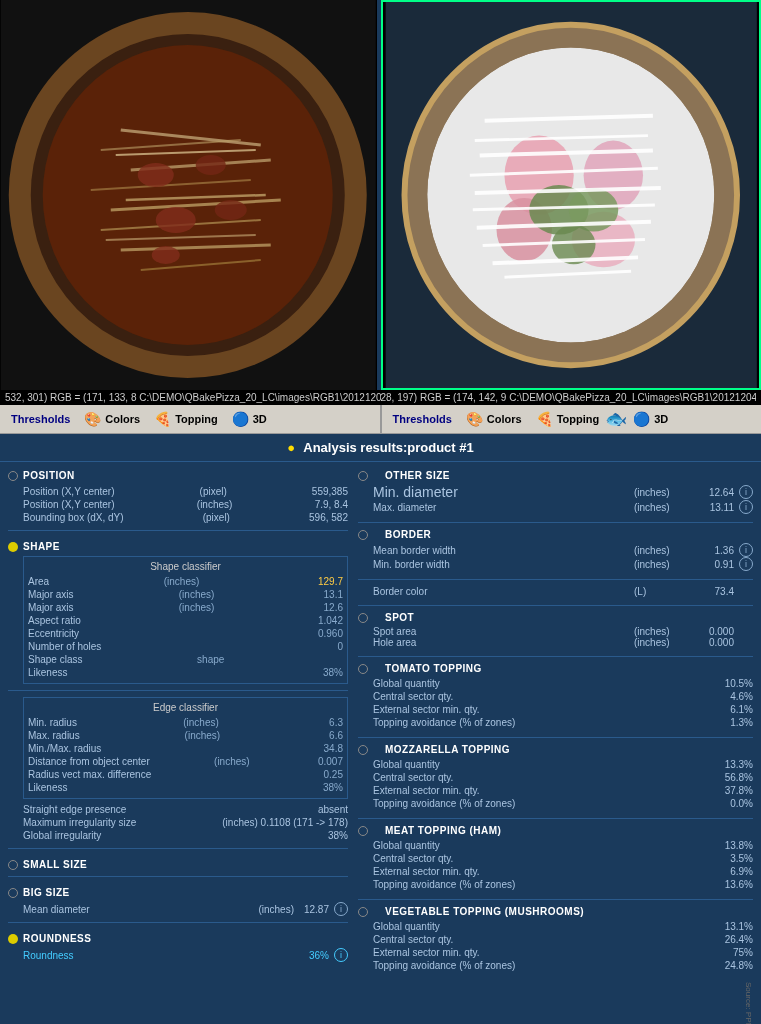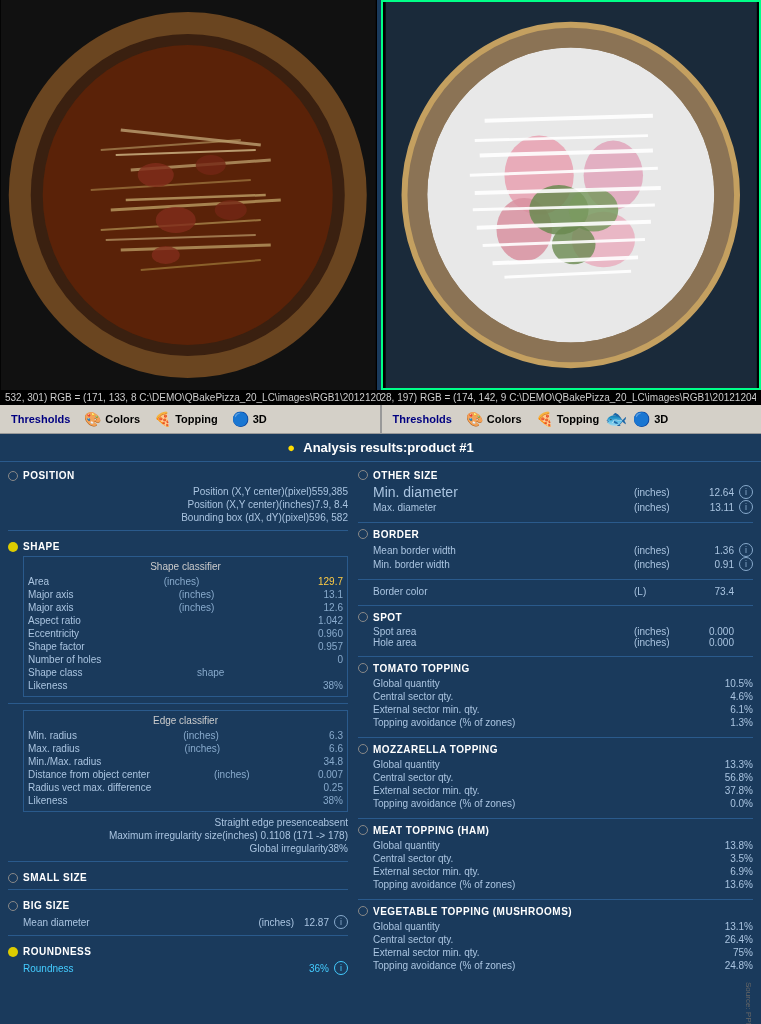--- a/index.html
+++ b/index.html
@@ -137,21 +137,21 @@
       font-size: 10px;
       font-weight: bold;
       color: #fff;
       letter-spacing: 0.5px;
       text-transform: uppercase;
     }
 
     
     .data-row {
       display: flex;
-      justify-content: flex-end;
+      justify-content: space-between;
       padding: 1px 0 1px 15px;
       font-size: 10px;
       color: #aac4e0;
     }
     .data-row .label { color: #aac4e0; }
     .data-row .value { color: #aac4e0; text-align: right; }
 
     
     .classifier-table {
       border: 1px solid #2a5a8c;
@@ -174,22 +174,22 @@
     .classifier-row .c-val { color: #88aacc; }
     .classifier-row .c-val.highlight { color: #ffcc44; }
     .classifier-row .c-unit { color: #88aacc; margin-right: 4px; }
 
     
     .r-section {
       margin-bottom: 8px;
     }
     .r-section-header {
       display: flex;
-      align-items: flex-start;
-      gap: 5px;
+      align-items: center;
+      gap: 17px;
       margin-bottom: 3px;
     }
     .r-section-title {
       font-size: 10px;
       font-weight: bold;
       color: #fff;
       text-transform: uppercase;
       letter-spacing: 0.5px;
     }
     .r-data-row {
@@ -410,25 +410,20 @@
         <span class="c-label">Aspect ratio</span>
         <span class="c-unit"></span>
         <span class="c-val">1.042</span>
       </div>
       <div class="classifier-row">
         <span class="c-label">Eccentricity</span>
         <span class="c-unit"></span>
         <span class="c-val">0.960</span>
       </div>
       <div class="classifier-row">
-        <span class="c-label">Shape factor</span>
-        <span class="c-unit"></span>
-        <span class="c-val">0.957</span>
-      </div>
-      <div class="classifier-row">
         <span class="c-label">Number of holes</span>
         <span class="c-unit"></span>
         <span class="c-val">0</span>
       </div>
       <div class="classifier-row">
         <span class="c-label">Shape class</span>
         <span class="c-unit">shape</span>
         <span class="c-val"></span>
       </div>
       <div class="classifier-row">

